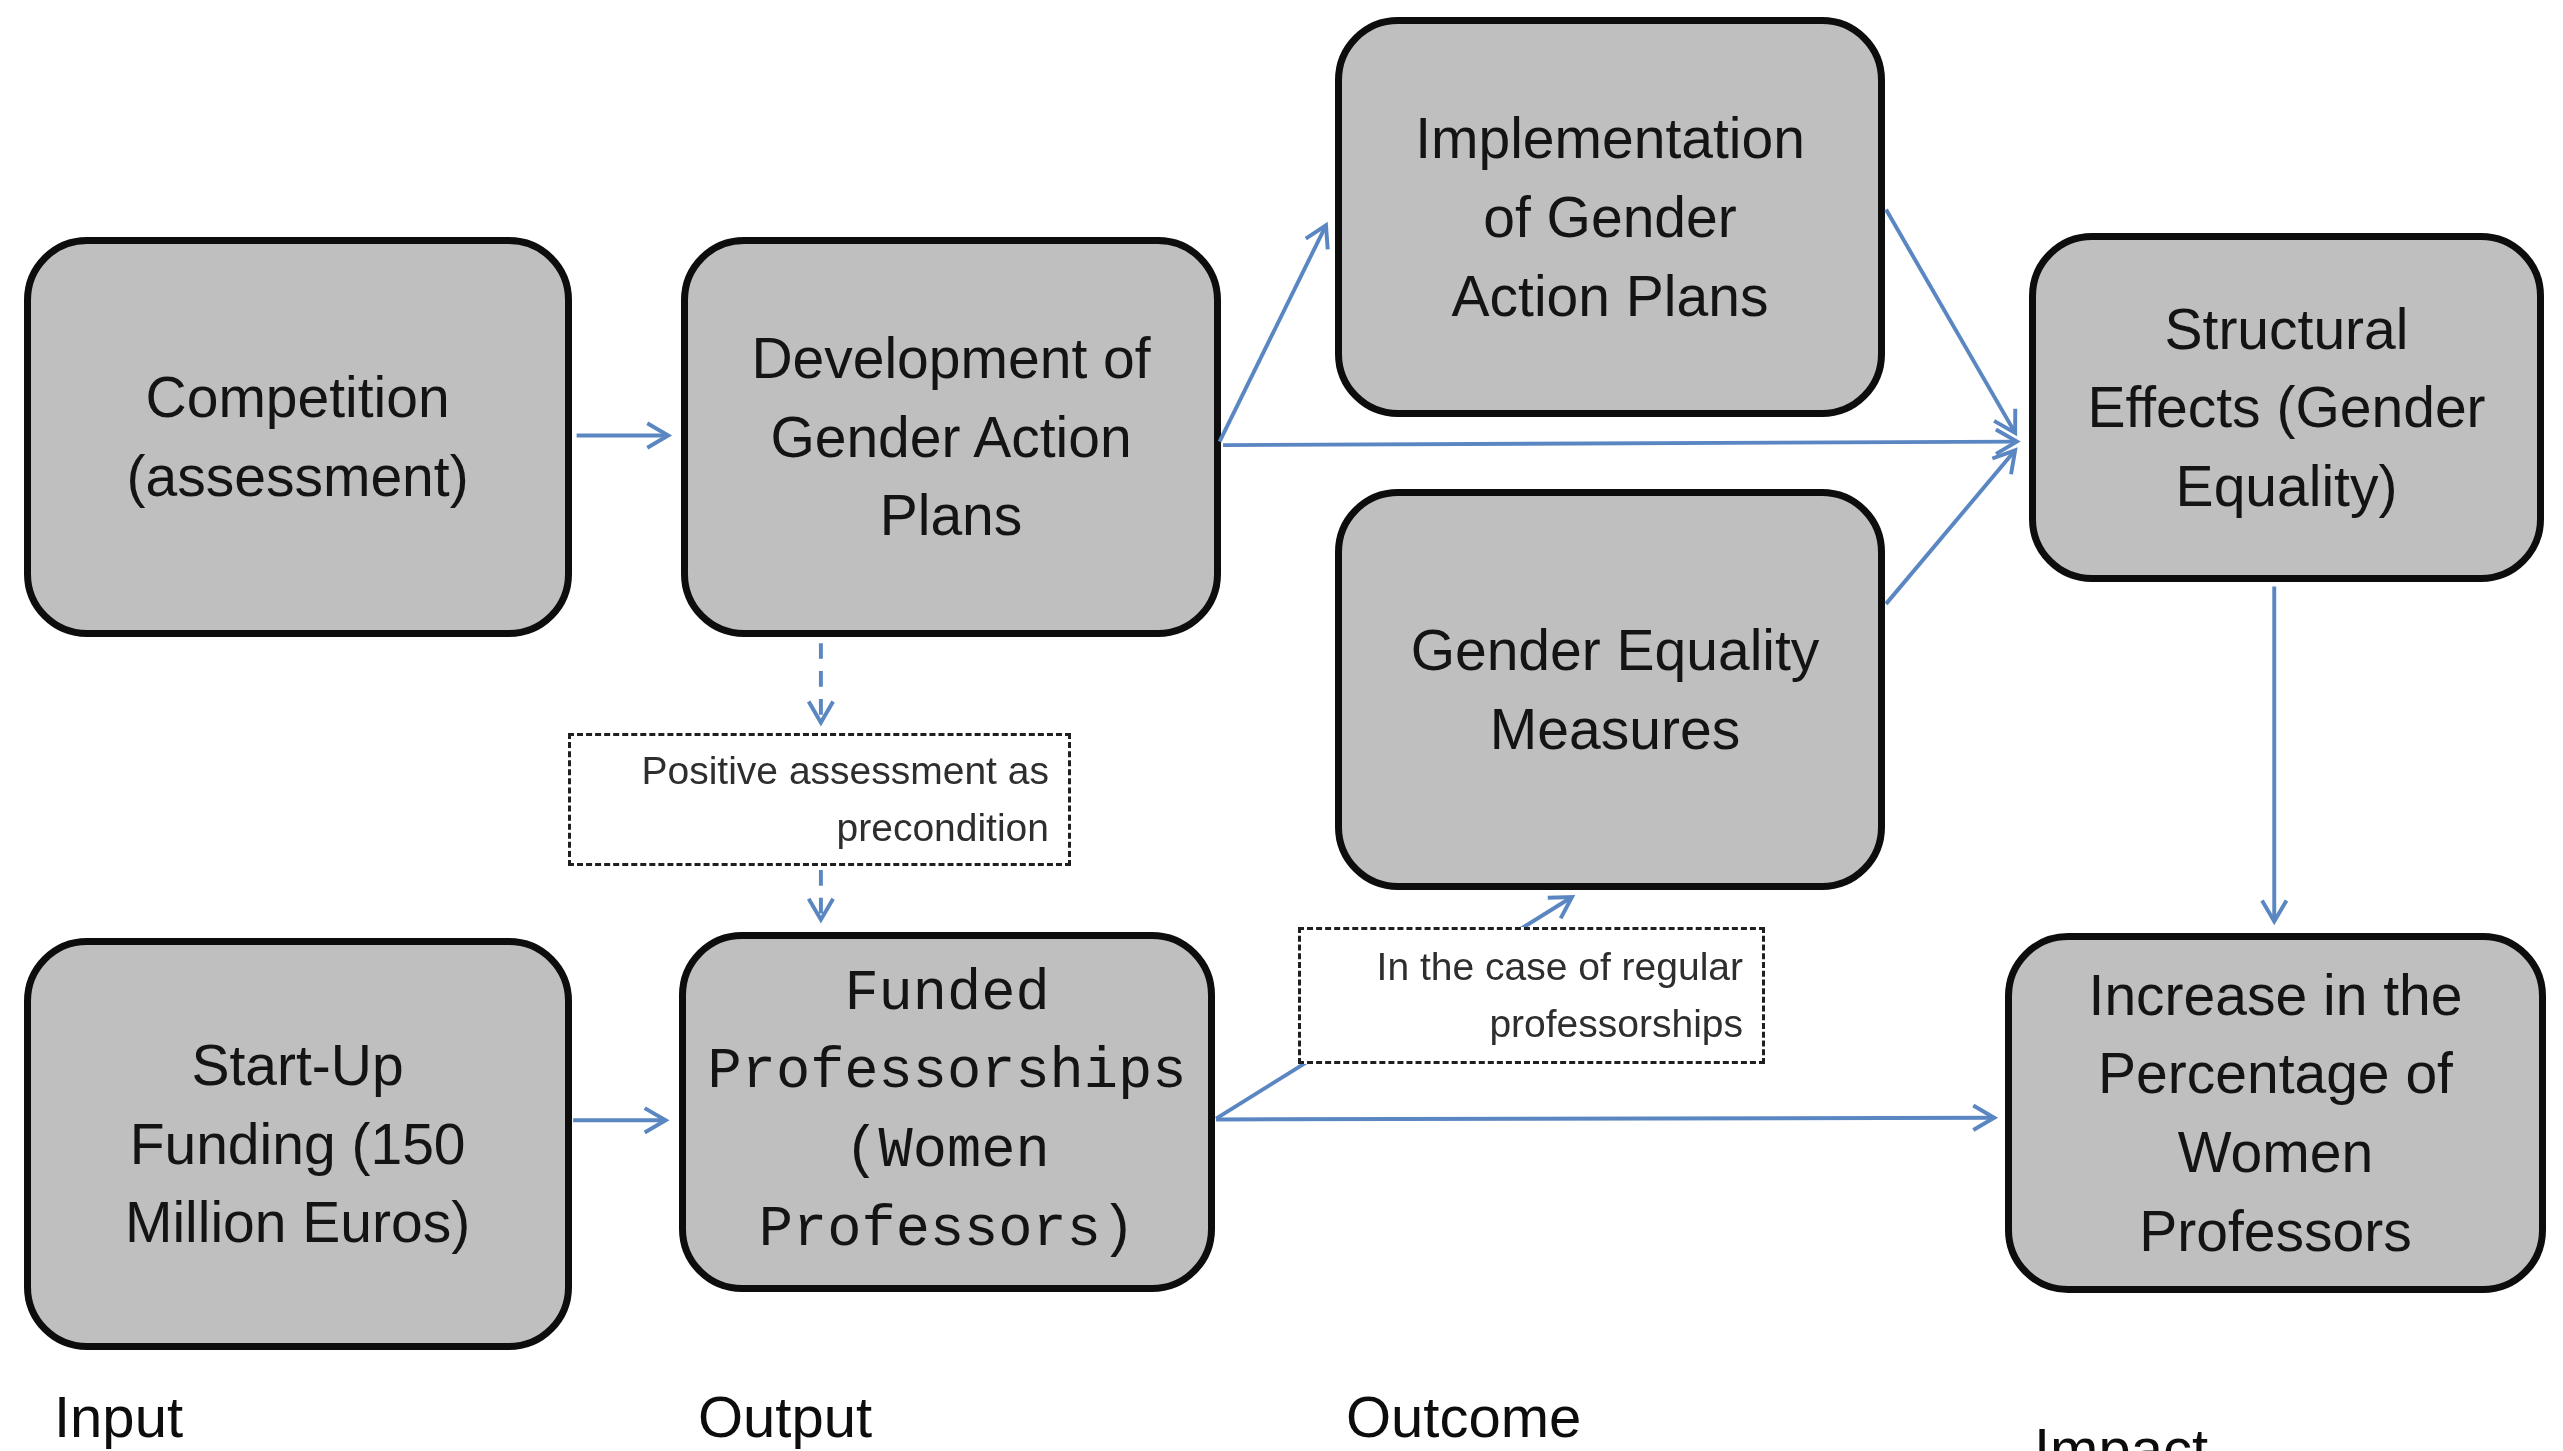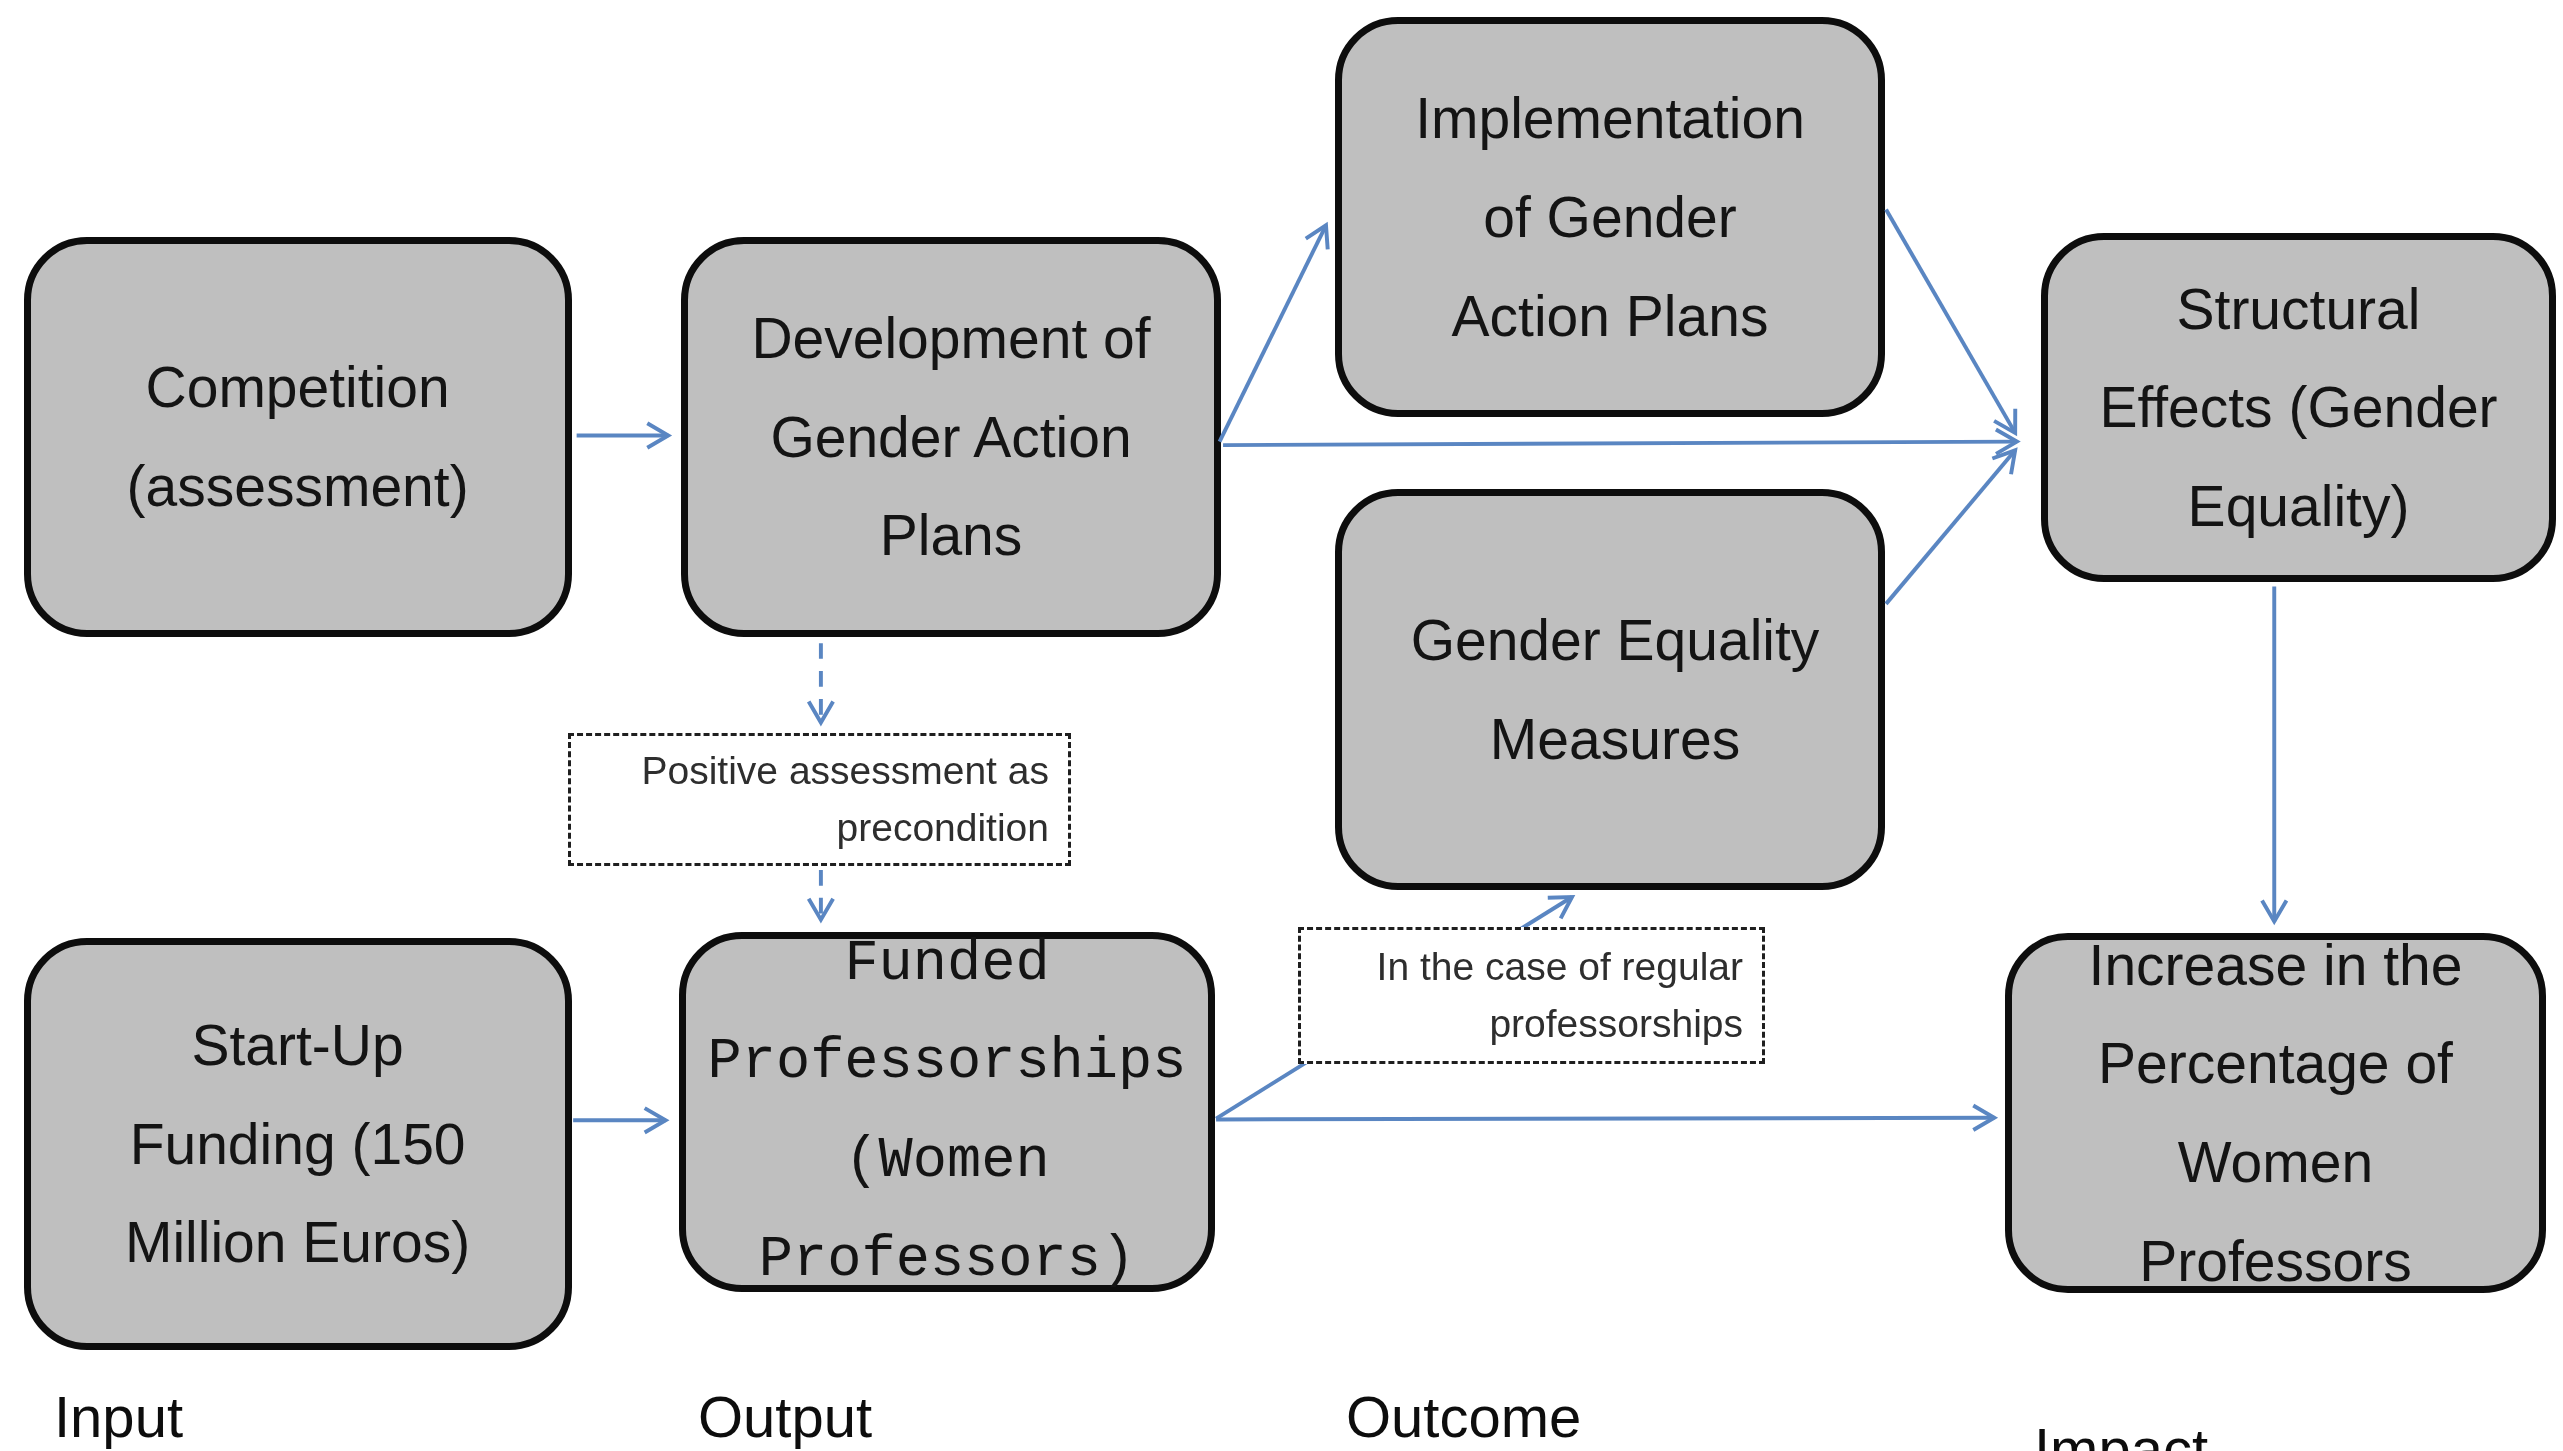--- a/index.html
+++ b/index.html
@@ -14,21 +14,20 @@
     color:var(--text);
   }
   .node{
     position:absolute;box-sizing:border-box;
     background:var(--box_fill);
     border:7.9px solid var(--box_border);
     border-radius:63px;
     display:flex;flex-direction:column;justify-content:center;
     text-align:center;font-size:57px;line-height:1.38;color:var(--text);
     z-index:1;
-    gap:20px;
   }
   .node div{white-space:nowrap;}
   #svg-arrows{position:absolute;left:0;top:0;z-index:2;}
   .note{
     position:absolute;box-sizing:border-box;
     background:#ffffff;border:3.5px dashed var(--note_border);
     display:flex;flex-direction:column;justify-content:center;
     text-align:right;padding:7px 19px;
     font-size:39px;line-height:1.45;color:var(--note_text);
     z-index:3;
@@ -36,21 +35,21 @@
   .note div{white-space:nowrap;}
   .stage-label{
     position:absolute;top:1383px;font-size:58px;color:#0d0d0d;z-index:1;
     white-space:nowrap;
   }
   
   #n-competition   {left:23.6px;   top:237px;  width:548px; height:400px;}
   #n-development   {left:681px;  top:237px;  width:540px; height:400px;}
   #n-implementation{left:1335px; top:17.4px;   width:550px; height:400px;}
   #n-gem           {left:1335px; top:489px;  width:550px; height:401px;padding-left:10px;}
-  #n-structural    {left:2029px; top:233px;  width:515px; height:349px;margin-left:12px;}
+  #n-structural    {left:2029px; top:233px;  width:515px; height:349px;}
   #n-startup       {left:23.6px;   top:938px; width:548px; height:412px;}
   #n-funded        {left:679px;  top:932px; width:536px; height:360px;font-family:Liberation Mono, monospace;}
   #n-increase      {left:2005px; top:933px; width:541px; height:360px;}
   #note-precondition{left:568px;  top:733px;  width:503px; height:133px;}
   #note-regular     {left:1298px; top:927px; width:467px; height:137px;}
   #lbl-input  {left:54px;}
   #lbl-output {left:698px;}
   #lbl-outcome{left:1346px;}
   #lbl-impact {left:2034px;margin-top:32px;}
   .arrow{stroke:var(--arrow);stroke-width:4.5px;fill:none;}

